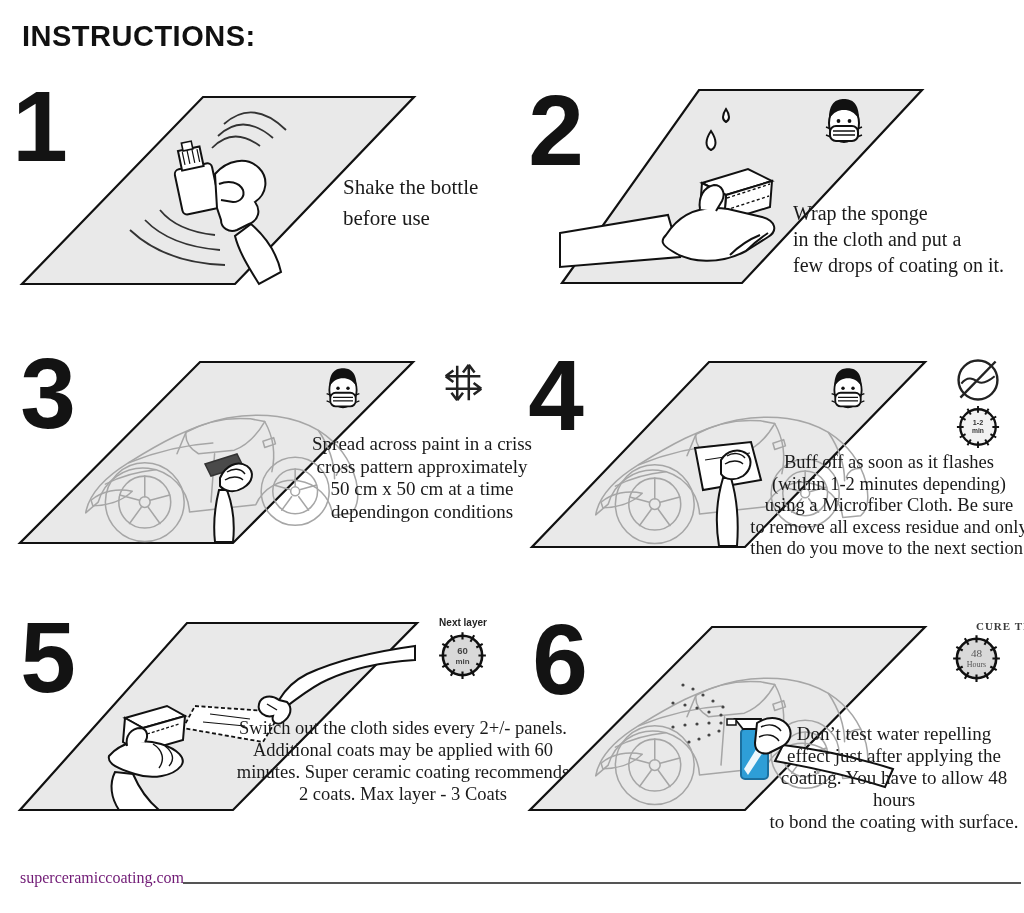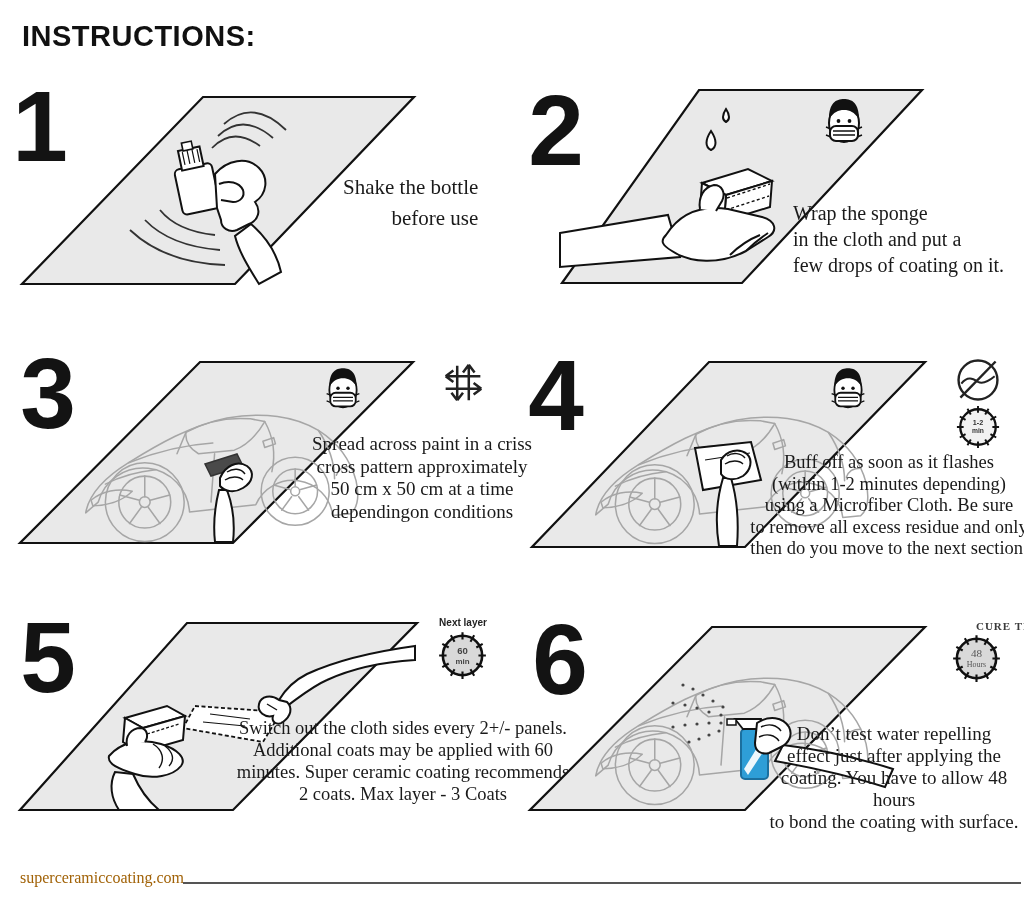--- a/index.html
+++ b/index.html
@@ -13,39 +13,39 @@
   .n3{left:16px;top:357px;} .n4{left:524px;top:359px;}
   .n5{left:16px;top:621px;} .n6{left:528px;top:623px;}
   .panel-svg{position:absolute;}
   .p1{left:15px;top:88px;width:405px;height:200px;}
   .p2{left:550px;top:85px;width:420px;height:205px;}
   .p3{left:15px;top:350px;width:445px;height:215px;}
   .p4{left:525px;top:350px;width:420px;height:215px;}
   .p5{left:15px;top:612px;width:410px;height:205px;}
   .p6{left:525px;top:615px;width:420px;height:200px;}
   .caption{position:absolute;font-family:"Liberation Serif",serif;color:#1a1a1a;
-           white-space:pre-line;text-align:right;}
+           white-space:pre-line;}
   .c1{left:343px;top:172px;font-size:21px;line-height:31px;}
   .c2{left:793px;top:200px;width:232px;text-align:left;font-size:20px;line-height:26px;}
   .c3{left:272px;top:433px;width:300px;text-align:center;font-size:19px;line-height:22.5px;}
   .c4{left:748px;top:452px;width:282px;text-align:center;font-size:18.5px;line-height:21.5px;}
   .c5{left:228px;top:717px;width:350px;text-align:center;font-size:18.5px;line-height:22px;}
   .c6{left:758px;top:723px;width:272px;text-align:center;font-size:19px;line-height:22px;}
   .icon-svg{position:absolute;}
   .i-crisscross{left:436px;top:356px;width:54px;height:54px;}
   .i-nocircle{left:951px;top:355px;width:54px;height:50px;}
   .i-clock4{left:955px;top:404px;width:46px;height:46px;color:#f2f2f2;}
   .i-clock5{left:437px;top:630px;width:51px;height:51px;color:#d9d9d9;}
   .i-clock6{left:951px;top:633px;width:51px;height:51px;color:#d9d9d9;}
   .timer-header{position:absolute;text-align:center;color:#222;}
   .th5{left:430px;top:617px;width:66px;font-size:10px;font-weight:bold;}
   .th6{left:968px;top:620px;width:88px;font-size:11px;font-weight:bold;letter-spacing:1px;
        font-family:"Liberation Serif",serif;color:#3a3a3a;}
   .footer-text{position:absolute;left:20px;top:869px;font-family:"Liberation Serif",serif;
-               font-size:16px;color:#a16207;}
+               font-size:16px;color:#701a75;}
   .footer-line{position:absolute;left:183px;top:882px;width:838px;height:0;
                border-top:2px solid #555;}
   svg text{font-family:"Liberation Sans",sans-serif;}
   svg text.serif{font-family:"Liberation Serif",serif;}
 </style>
 </head>
 <body>
 
 <div class="canvas">
 

